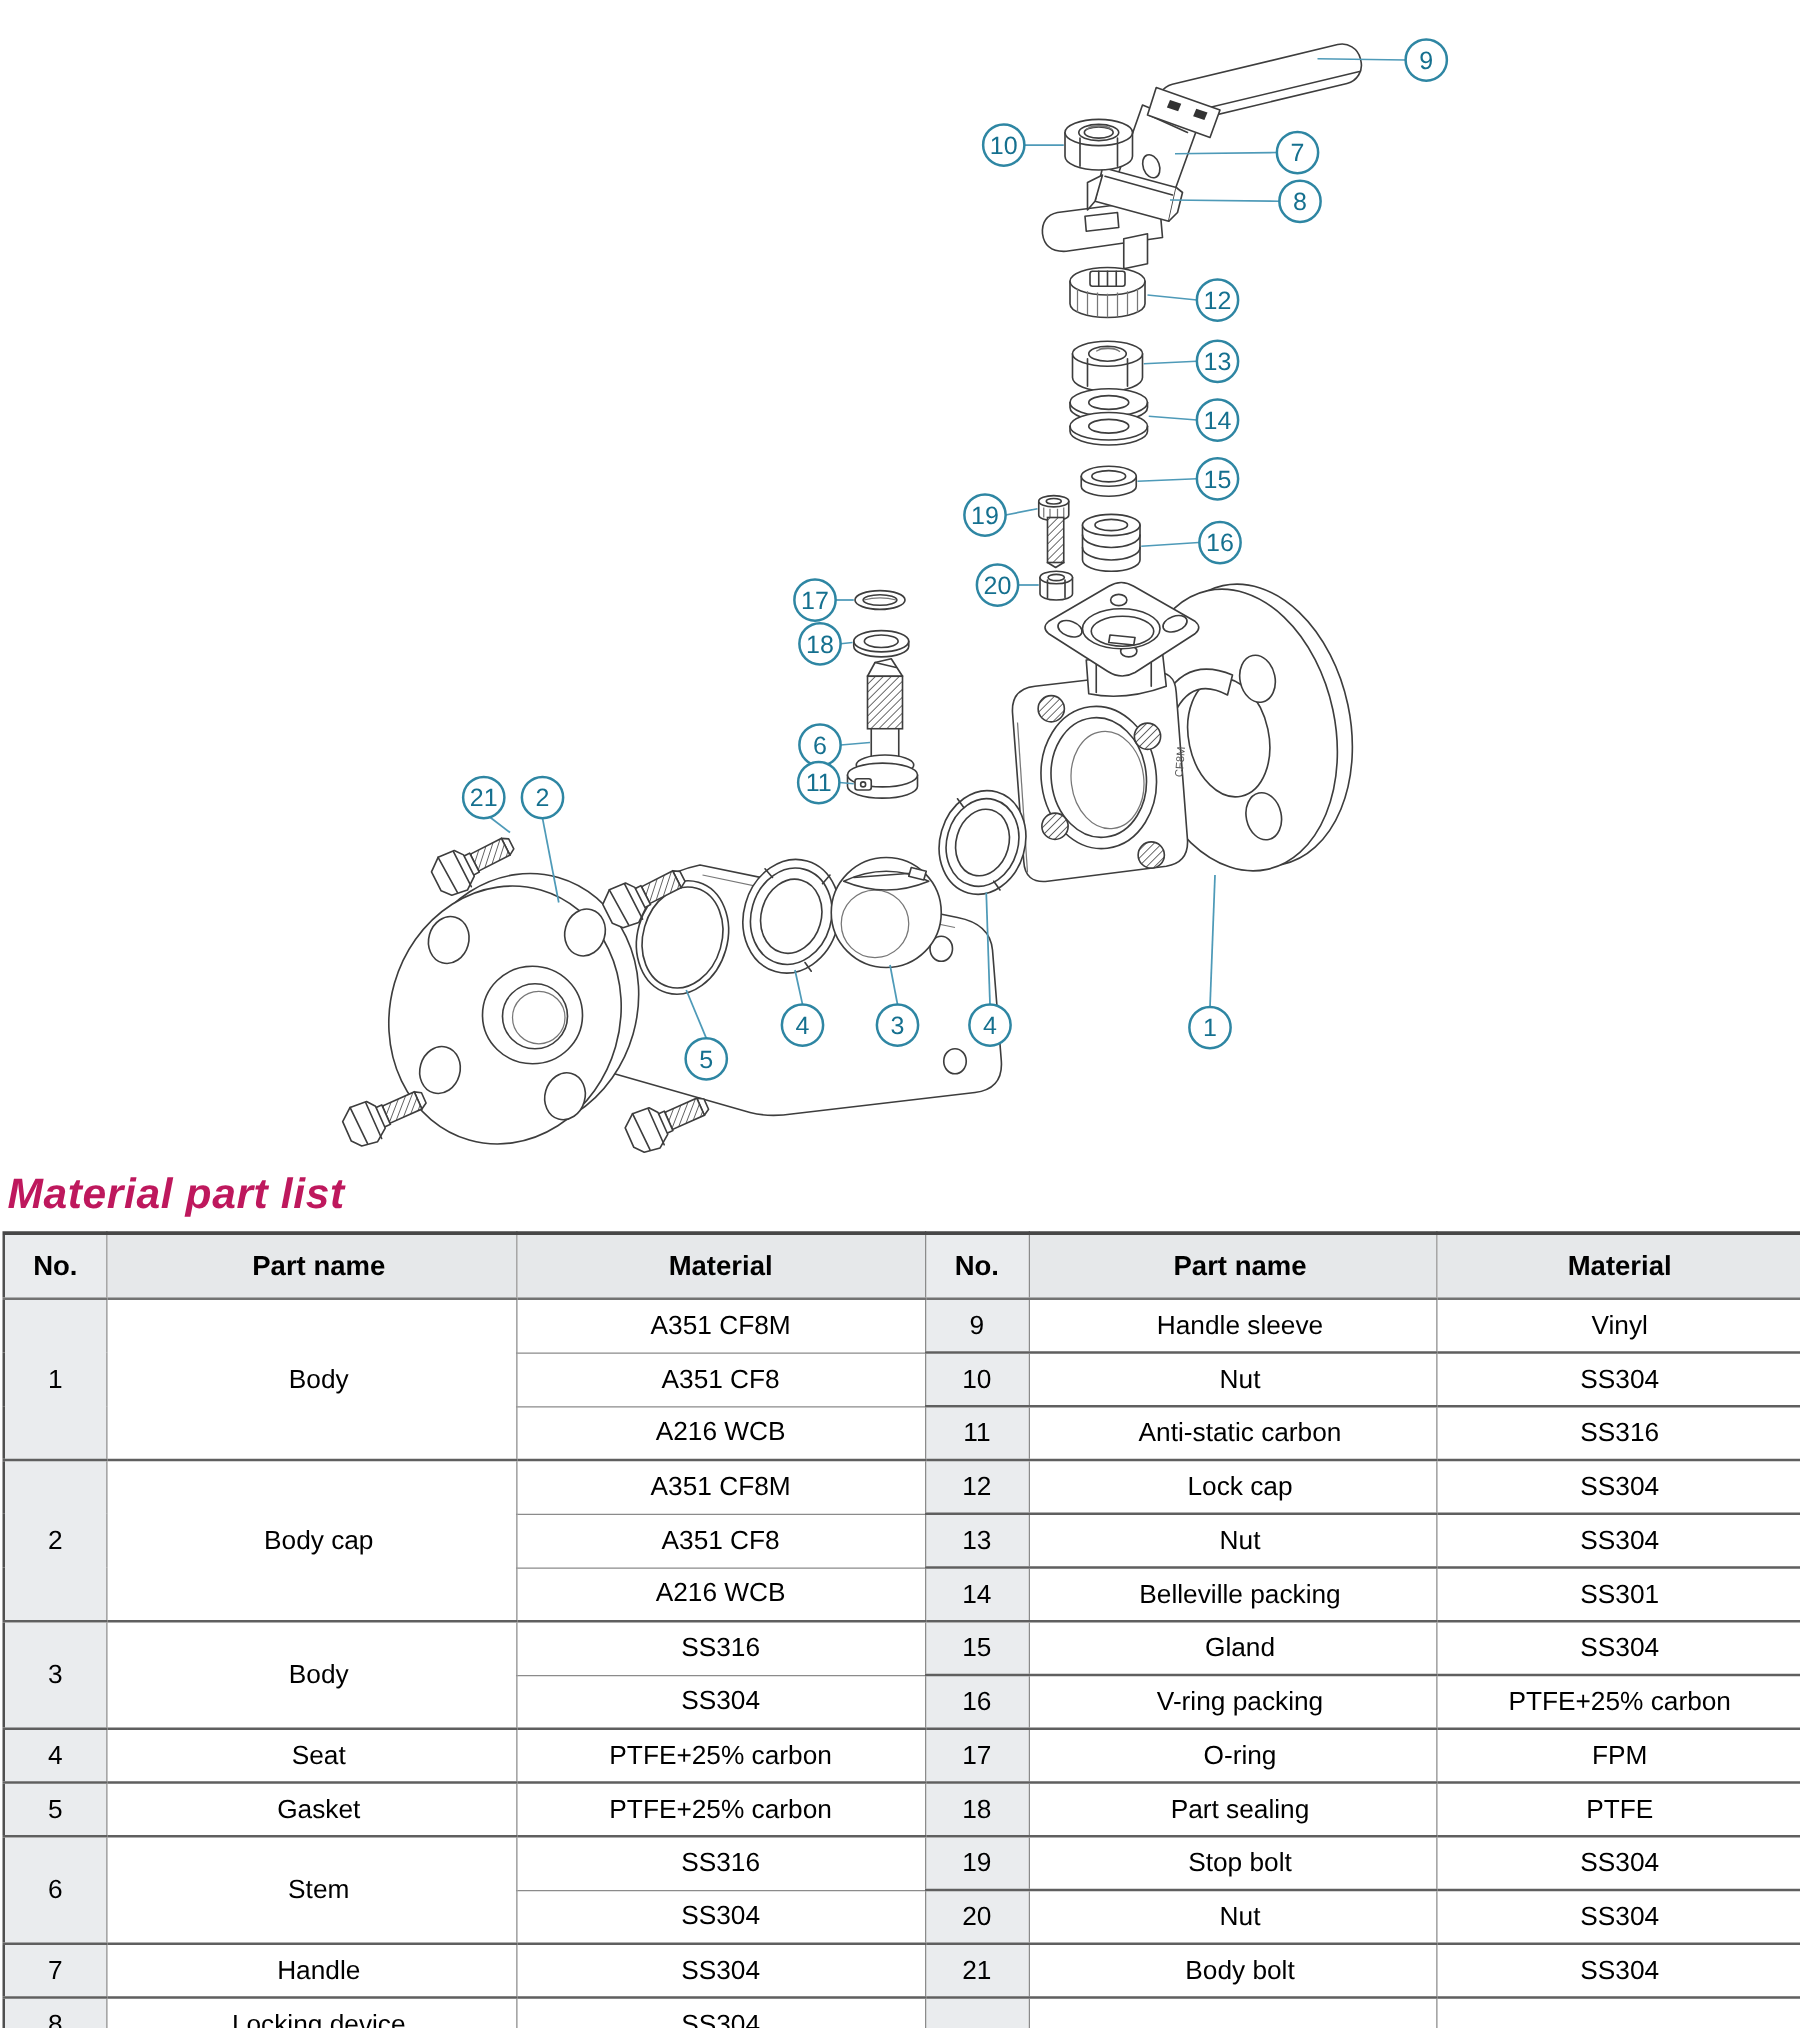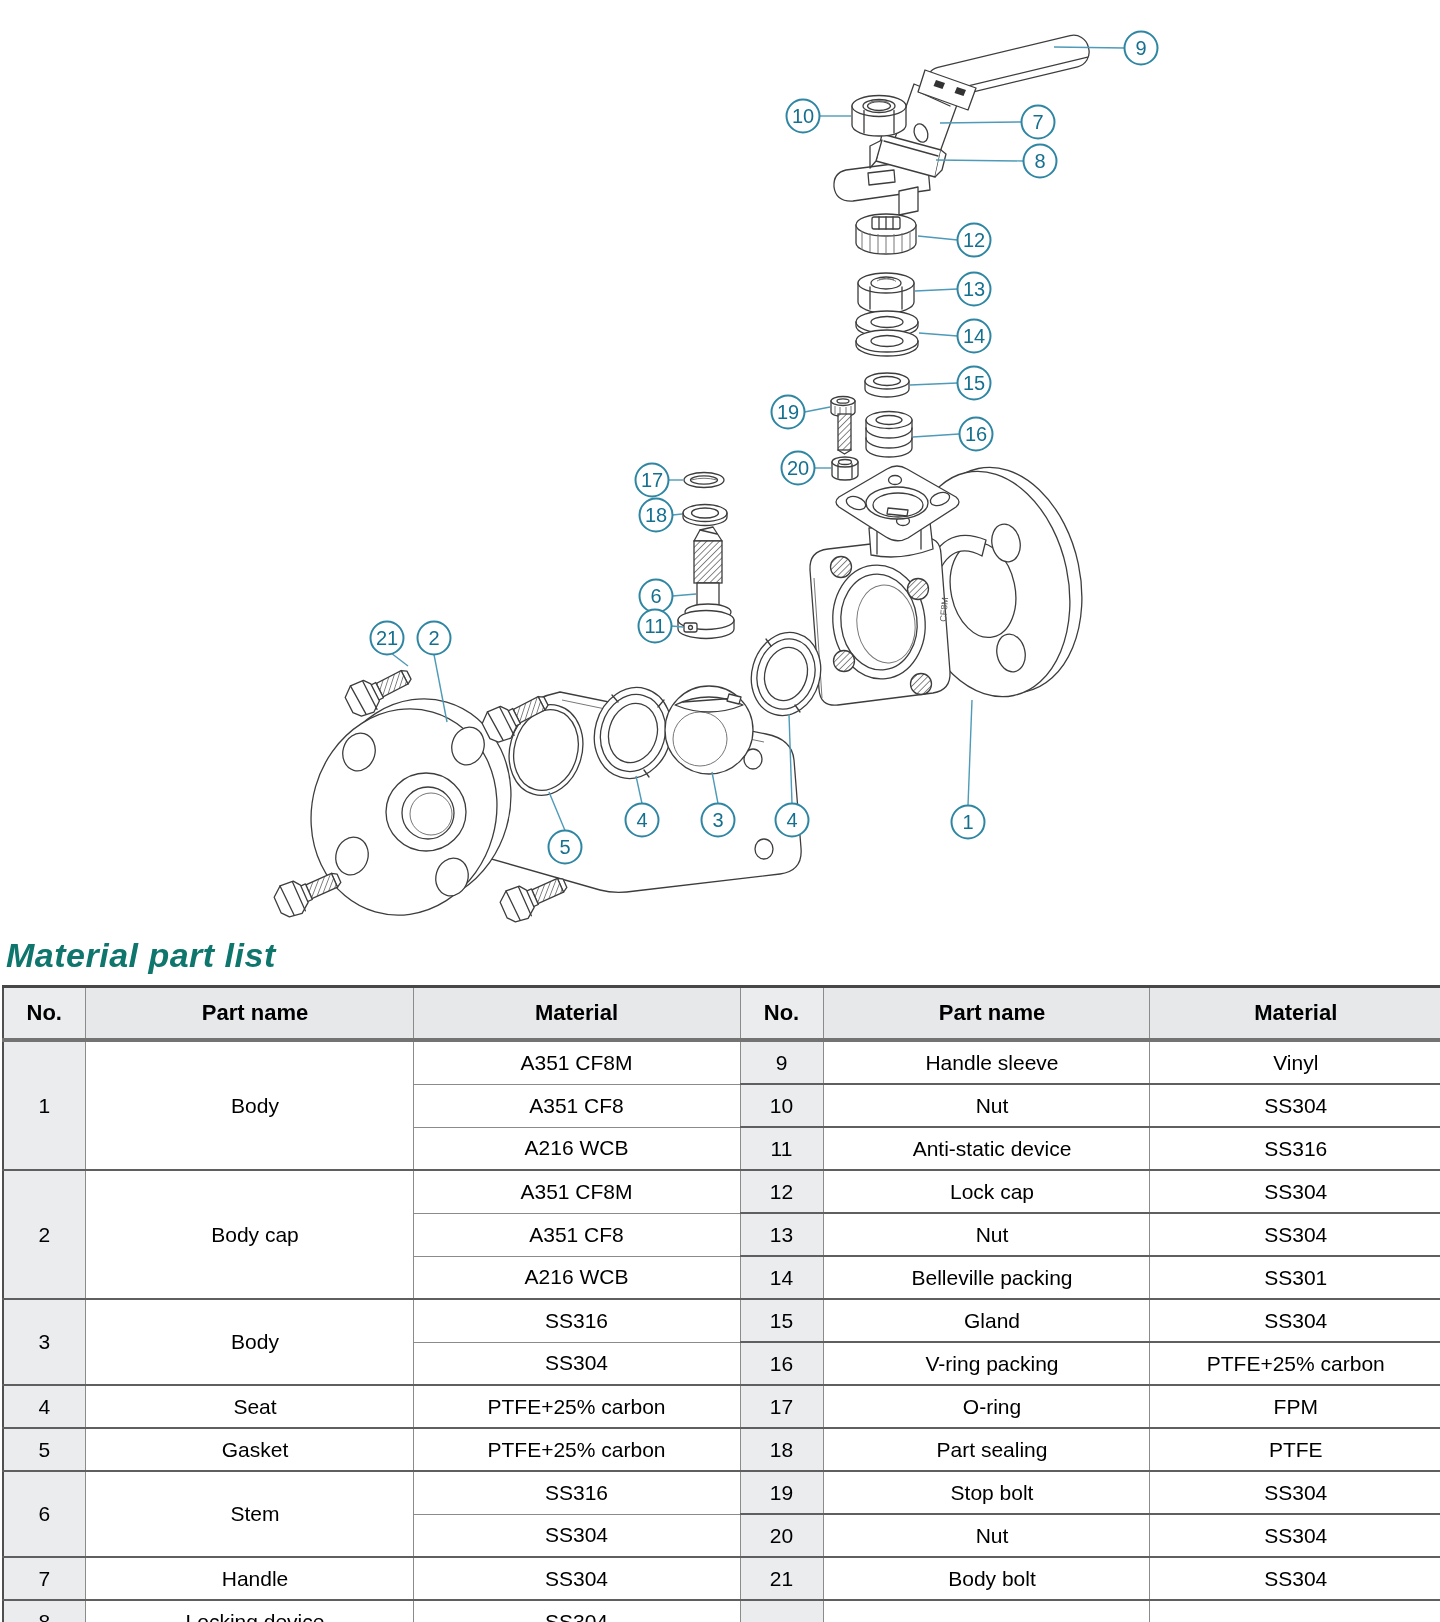--- a/index.html
+++ b/index.html
@@ -11,28 +11,28 @@
   .ln{fill:none;stroke:#3d3d3d;stroke-width:1.3;stroke-linejoin:round;stroke-linecap:round;}
   .p {fill:#ffffff;stroke:#3d3d3d;stroke-width:1.3;stroke-linejoin:round;}
   .thin{fill:none;stroke:#777;stroke-width:1;}
   .dark{fill:#333;stroke:none;}
   .ldr{fill:none;stroke:#4e9ab8;stroke-width:1.4;}
   .co circle{fill:#fff;stroke:#2e86a3;stroke-width:2;}
   .co text{fill:#15708f;font-size:20px;font-family:"Liberation Sans",sans-serif;
     text-anchor:middle;}
   .mark{fill:#555;font-size:9px;font-family:"Liberation Sans",sans-serif;}
   
-  .list-title{color:#0f766e;font-size:34px;font-weight:bold;font-style:italic;
+  .list-title{color:#be185d;font-size:34px;font-weight:bold;font-style:italic;
     padding:4px 0 10px 6px;letter-spacing:.5px;}
   
   table.mt{border-collapse:collapse;table-layout:fixed;width:1436px;margin:0 2px;
     border:2px solid #4f4f4f;border-top:3px solid #474747;font-size:21px;color:#000;}
   .mt th,.mt td{border:1px solid #8b8b8b;overflow:hidden;padding:0;}
   .mt th{height:50px;background:#e6e8ea;font-weight:bold;font-size:22px;
-    border-bottom:4px solid #737373;}
+    border-bottom:2px solid #737373;}
   .mt td{height:41px;background:#fff;}
   .mt .c-no{background:#eaecee;text-align:center;}
   .mt th.c-part,.mt td.c-part{text-align:center;padding-left:12px;}
   .mt .c-mat{text-align:center;margin-top:36px;}
   .mt td.g{border-top:2px solid #5f5f5f;}
   .mt td.s{border-top:1px solid #9e9e9e;}
 </style>
 </head>
 <body>
 
@@ -407,21 +407,21 @@
   </tr>
   <tr>
     <td class="c-mat s">A351 CF8</td>
     <td class="c-no g">10</td>
     <td class="c-part g">Nut</td>
     <td class="c-mat g">SS304</td>
   </tr>
   <tr>
     <td class="c-mat s">A216 WCB</td>
     <td class="c-no g">11</td>
-    <td class="c-part g">Anti-static device</td>
+    <td class="c-part g">Anti-static carbon</td>
     <td class="c-mat g">SS316</td>
   </tr>
   <tr>
     <td class="c-no g" rowspan="3">2</td>
     <td class="c-part g" rowspan="3">Body cap</td>
     <td class="c-mat g">A351 CF8M</td>
     <td class="c-no g">12</td>
     <td class="c-part g">Lock cap</td>
     <td class="c-mat g">SS304</td>
   </tr>

